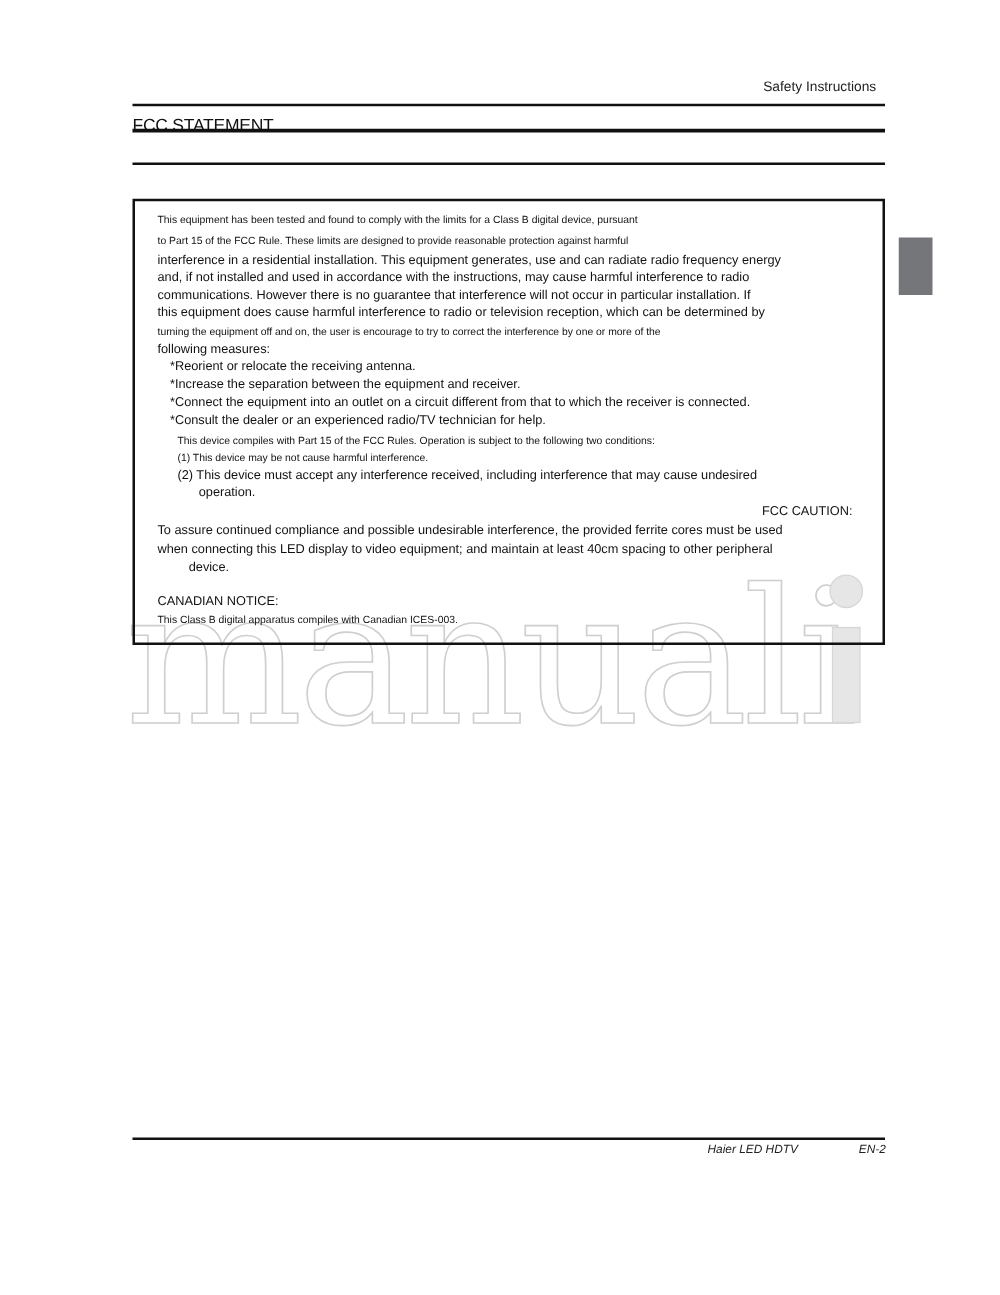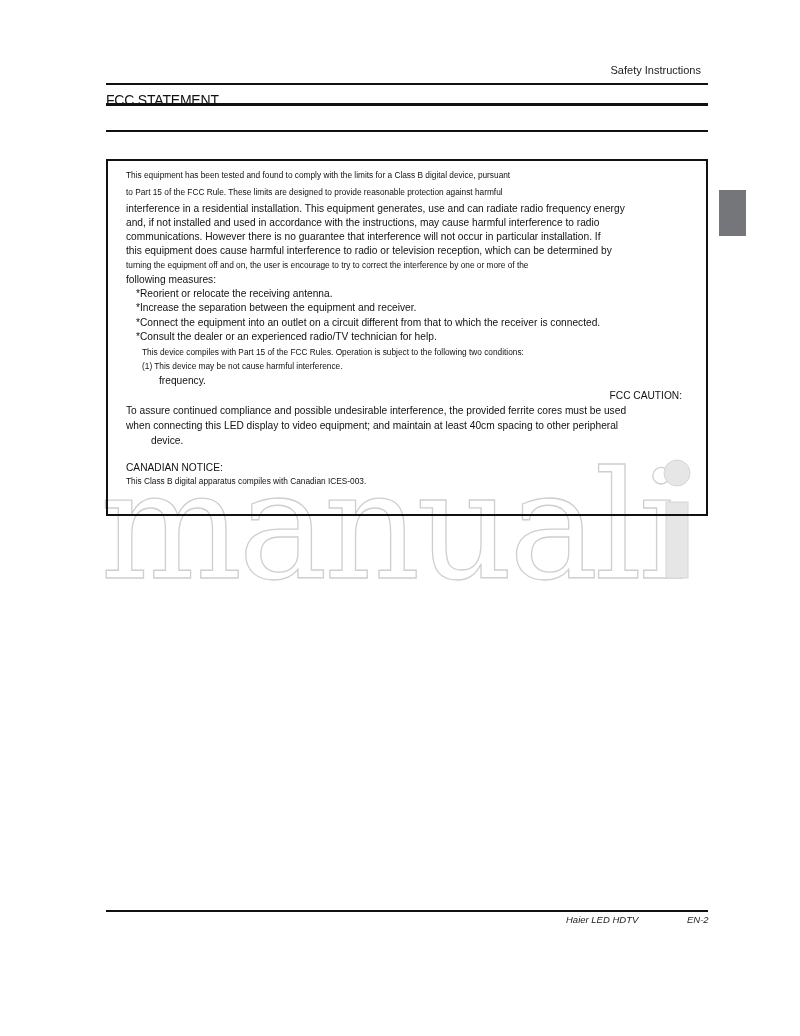--- a/index.html
+++ b/index.html
@@ -64,21 +64,22 @@
     <div class="ln s8" style="line-height:15px;">turning the equipment off and on, the user is encourage to try to correct the interference by one or more of the</div>
     <div class="ln s10" style="line-height:14px;">following measures:</div>
 
     <div class="ln s10 ind1" style="line-height:14.5px;">*Reorient or relocate the receiving antenna.</div>
     <div class="ln s10 ind1" style="line-height:14.5px;">*Increase the separation between the equipment and receiver.</div>
     <div class="ln s10 ind1" style="line-height:14.5px;">*Connect the equipment into an outlet on a circuit different from that to which the receiver is connected.</div>
     <div class="ln s10 ind1" style="line-height:14.5px;">*Consult the dealer or an experienced radio/TV technician for help.</div>
 
     <div class="ln s8 ind2" style="line-height:14px;">This device compiles with Part 15 of the FCC Rules. Operation is subject to the following two conditions:</div>
     <div class="ln s8 ind2" style="line-height:15px;">(1) This device may be not cause harmful interference.</div>
-    <div class="ln s10 ind3" style="line-height:14px;">frequency.</div>
+    <div class="ln s10 ind2" style="line-height:14px;">(2) This device must accept any interference received, including interference that may cause undesired</div>
+    <div class="ln s10 ind3" style="line-height:14px;">operation.</div>
 
     <div class="ln s10" style="line-height:15px;text-align:right;">FCC CAUTION:</div>
     <div class="ln s10" style="line-height:15px;">To assure continued compliance and possible undesirable interference, the provided ferrite cores must be used</div>
     <div class="ln s10" style="line-height:15px;">when connecting this LED display to video equipment; and maintain at least 40cm spacing to other peripheral</div>
     <div class="ln s10" style="line-height:15px;margin-left:25px;">device.</div>
 
     <div class="gap"></div>
     <div class="ln s10" style="line-height:15px;">CANADIAN NOTICE:</div>
     <div class="ln s8" style="line-height:12px;">This Class B digital apparatus compiles with Canadian ICES-003.</div>
   </div>

